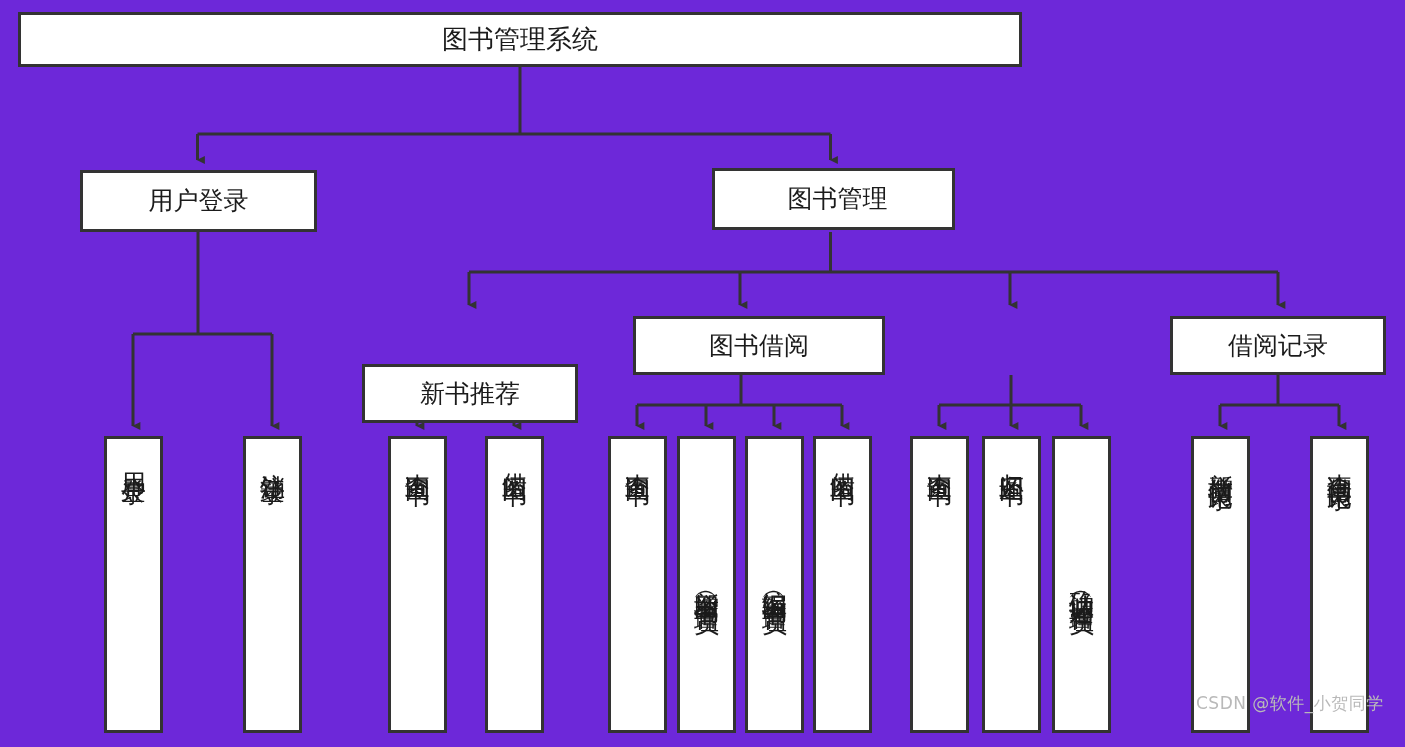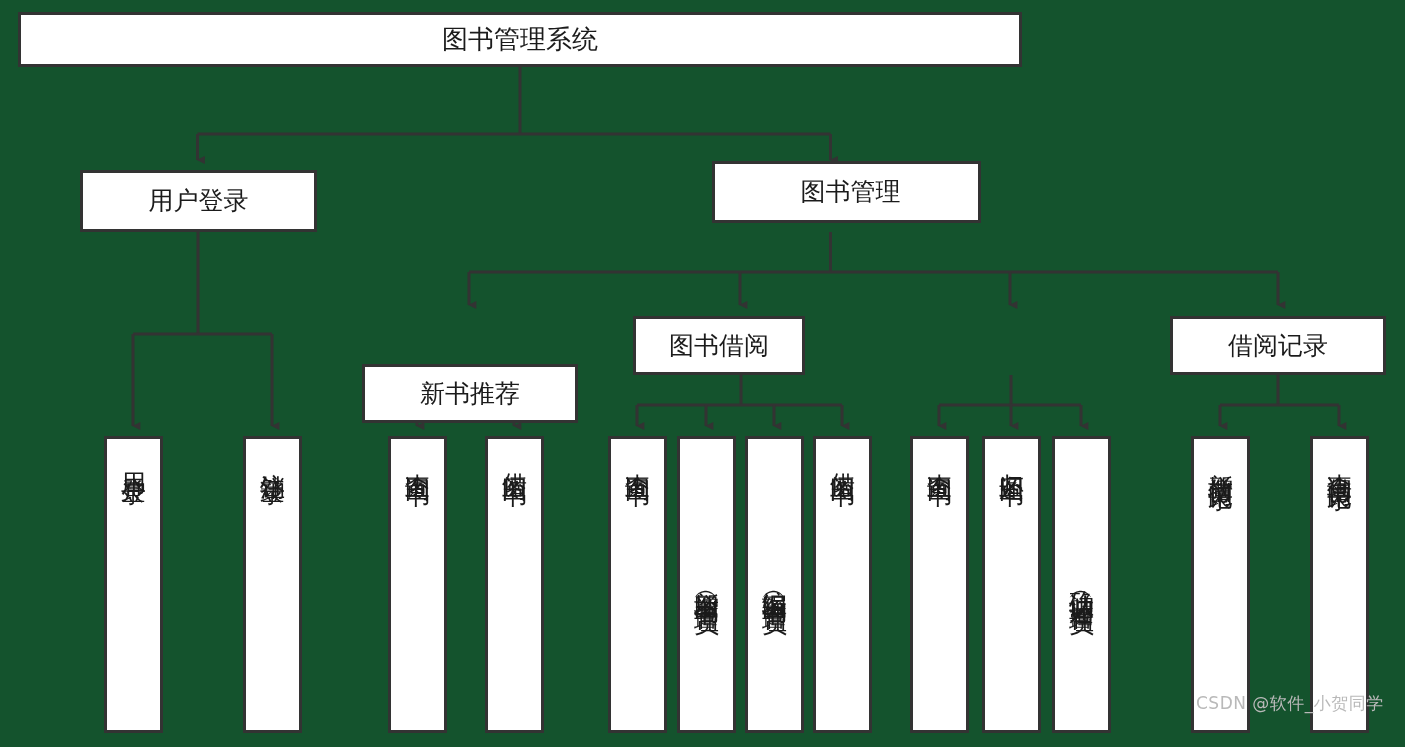--- a/index.html
+++ b/index.html
@@ -8,21 +8,21 @@
     padding: 0;
     background: #ffffff;
   }
   body {
     font-family: "DejaVu Sans", "Liberation Sans", sans-serif;
   }
   #canvas {
     position: relative;
     width: 1405px;
     height: 747px;
-    background: #14532d;
+    background: #6d28d9;
     overflow: hidden;
   }
   #edges {
     position: absolute;
     left: 0;
     top: 0;
     width: 1405px;
     height: 747px;
     pointer-events: none;
   }
@@ -139,28 +139,28 @@
     </g>
   </svg>
 
   <div class="node root" id="node-root" style="left: 18px; top: 12px; width: 1004px; height: 55px;">
     <span class="label">图书管理系统</span>
   </div>
 
   <div class="node level2" id="node-user-login" style="left: 80px; top: 170px; width: 237px; height: 62px;">
     <span class="label">用户登录</span>
   </div>
-  <div class="node level2" id="node-book-manage" style="left: 712px; top: 161px; width: 269px; height: 62px; padding-left: 8px;">
+  <div class="node level2" id="node-book-manage" style="left: 712px; top: 168px; width: 243px; height: 62px; padding-left: 8px;">
     <span class="label">图书管理</span>
   </div>
 
   <div class="node level3" id="node-new-book-rec" style="left: 362px; top: 316px; width: 216px; height: 59px; margin-top: 48px;">
     <span class="label">新书推荐</span>
   </div>
-  <div class="node level3" id="node-book-borrow" style="left: 633px; top: 316px; width: 172px; height: 59px; align-items: center;">
+  <div class="node level3" id="node-book-borrow" style="left: 633px; top: 316px; width: 252px; height: 59px; align-items: center;">
     <span class="label">图书借阅</span>
   </div>
   <div class="node level3" id="node-borrow-record" style="left: 1170px; top: 316px; width: 216px; height: 59px;">
     <span class="label">借阅记录</span>
   </div>
 
   <div class="node leaf" id="leaf-0" style="left: 104px; top: 436px; width: 59px; height: 297px;">
     <span class="label">用户登录</span>
   </div>
   <div class="node leaf" id="leaf-1" style="left: 243px; top: 436px; width: 59px; height: 297px;">

